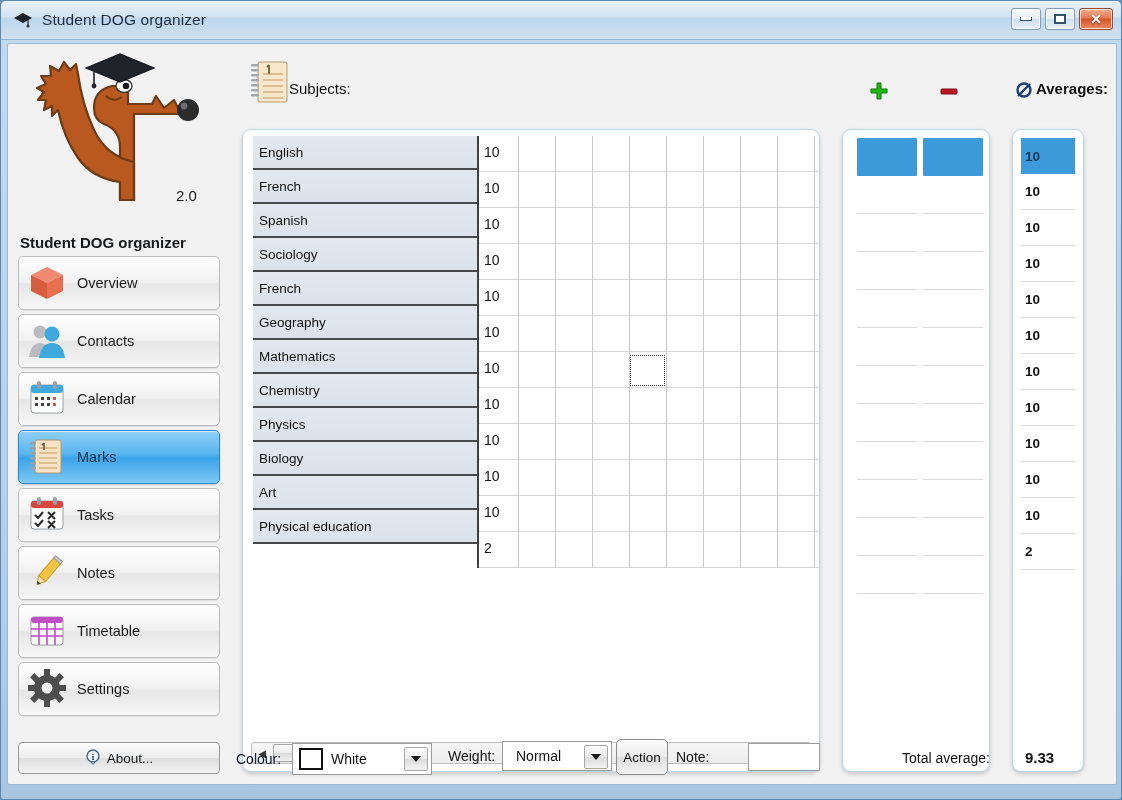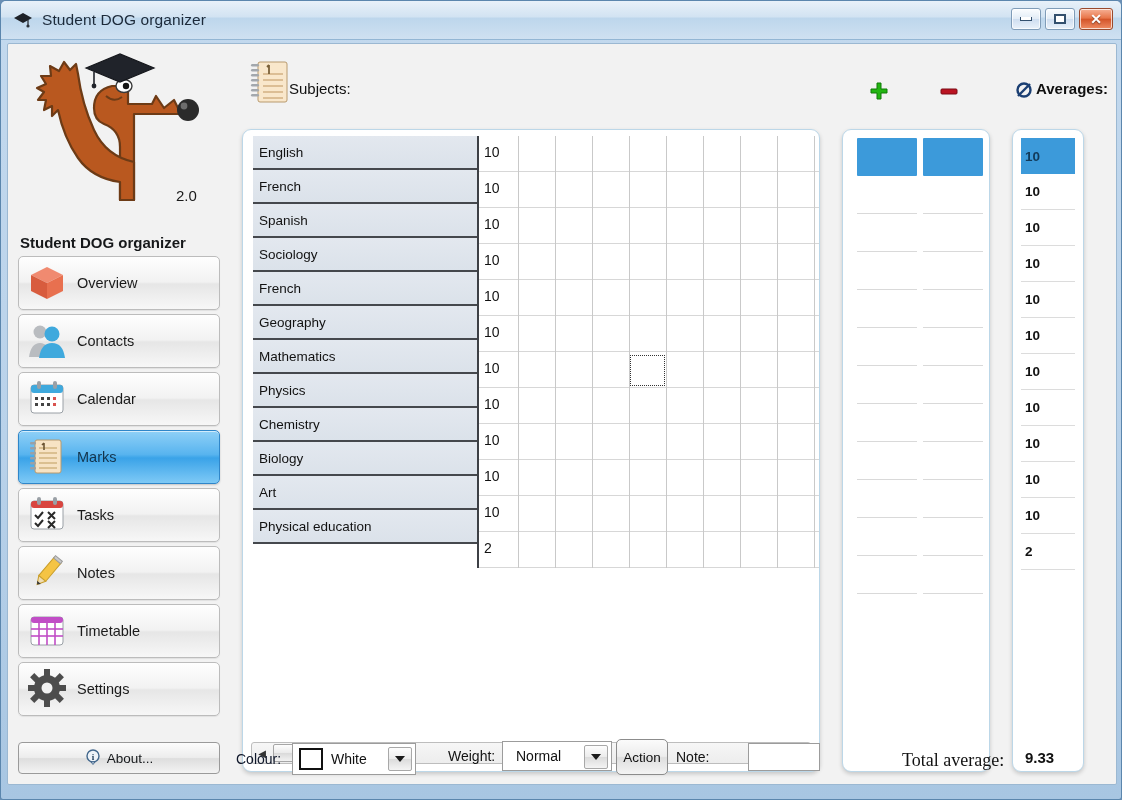--- a/index.html
+++ b/index.html
@@ -170,21 +170,21 @@
   .avgrow span { font-size:13.5px; font-weight:bold; color:#111; padding-left:4px; }
   .avgrow.sel {
     background:#3c9ada; border-bottom:none; margin:0 8px;
   }
   .avgrow.sel span { color:#123a59; }
 
   
   #bottombar { position:absolute; left:0; bottom:4px; width:100%; height:44px; }
   #colour-label { position:absolute; left:6px; top:15px; font-size:14px; color:#0f172a; }
   #colour-select {
-    position:absolute; left:62px; top:7px; width:124px; height:32px;
+    position:absolute; left:62px; top:7px; width:140px; height:32px;
     border:1px solid #9c9c9c; background:#fff;
     display:flex; align-items:center;
   }
   #swatch { width:24px; height:22px; border:2px solid #111; background:#fff; margin-left:6px; }
   #colour-text { font-size:14px; color:#111; margin-left:8px; }
   .combo-arrow {
     position:absolute; right:3px; top:3px; width:24px; height:24px;
     border:1px solid #a8a8a8; border-radius:2px;
     background: linear-gradient(180deg,#fdfdfd 0%, #ececec 48%, #dcdcdc 52%, #f4f4f4 100%);
     display:flex; align-items:center; justify-content:center;
@@ -204,21 +204,21 @@
     border:1px solid #8c8c8c; border-radius:5px;
     background: linear-gradient(180deg,#fbfbfb 0%, #ececec 48%, #dedede 52%, #f4f4f4 100%);
     display:flex; align-items:center; justify-content:center;
     font-size:13.5px; color:#111;
   }
   #note-label { position:absolute; left:446px; top:13px; font-size:14px; color:#121212; }
   #note-input {
     position:absolute; left:518px; top:7px; width:72px; height:28px;
     border:1px solid #9c9c9c; background:#fff;
   }
-  #total-label { position:absolute; left:672px; top:14px; font-size:18px; color:#121212;font-family:Liberation Serif, serif; }
+  #total-label { position:absolute; left:672px; top:14px; font-size:14px; color:#121212; }
   #total-value { position:absolute; left:795px; top:13px; font-size:15px; font-weight:bold; color:#101010; }
 </style>
 </head>
 <body>
 
 <div id="window">
 
   <div id="titlebar">
     <span id="title-icon">
       <svg width="22" height="20" viewBox="0 0 22 20">
@@ -488,24 +488,24 @@
             <div class="rowhead">
               <span>French</span>
             </div>
             <div class="rowhead">
               <span>Geography</span>
             </div>
             <div class="rowhead">
               <span>Mathematics</span>
             </div>
             <div class="rowhead">
+              <span>Chemistry</span>
+            </div>
+            <div class="rowhead">
               <span>Physics</span>
-            </div>
-            <div class="rowhead">
-              <span>Chemistry</span>
             </div>
             <div class="rowhead">
               <span>Biology</span>
             </div>
             <div class="rowhead">
               <span>Art</span>
             </div>
             <div class="rowhead">
               <span>Physical education</span>
             </div>

